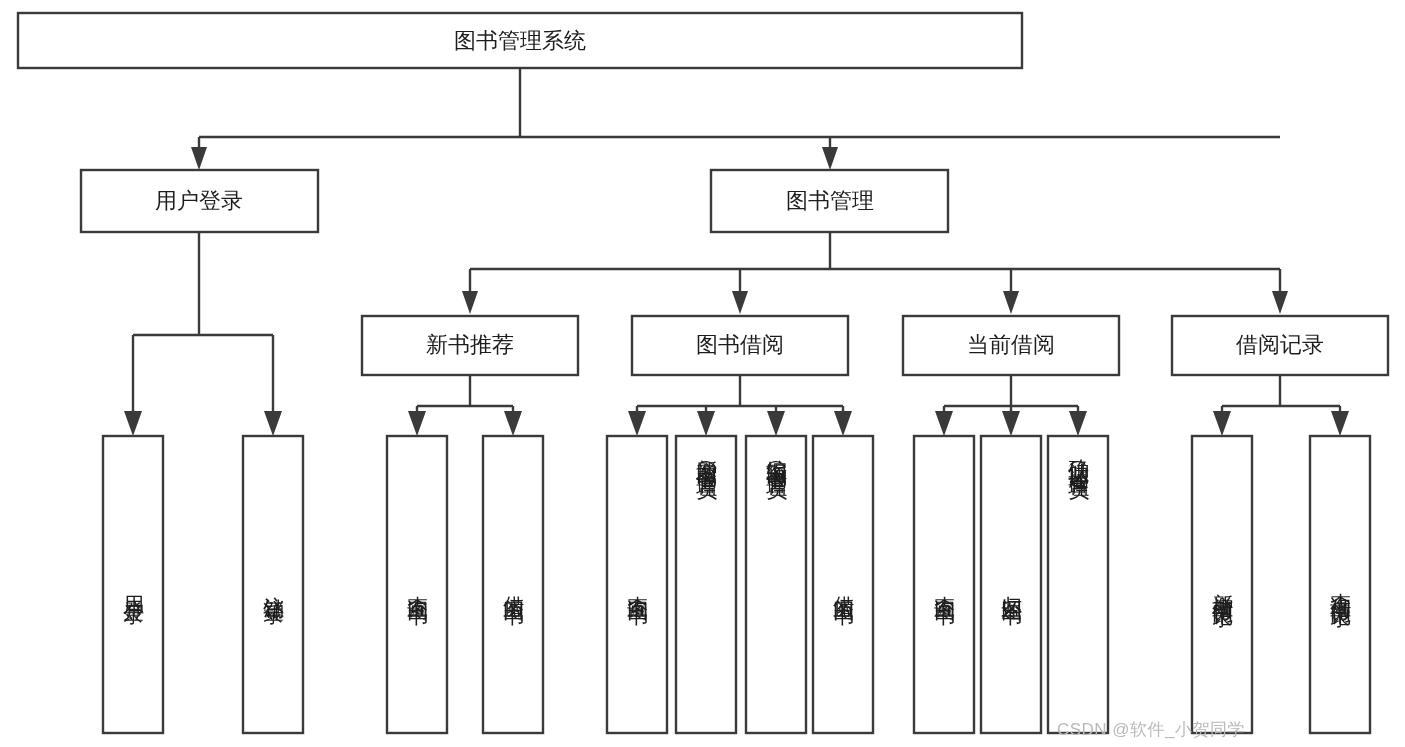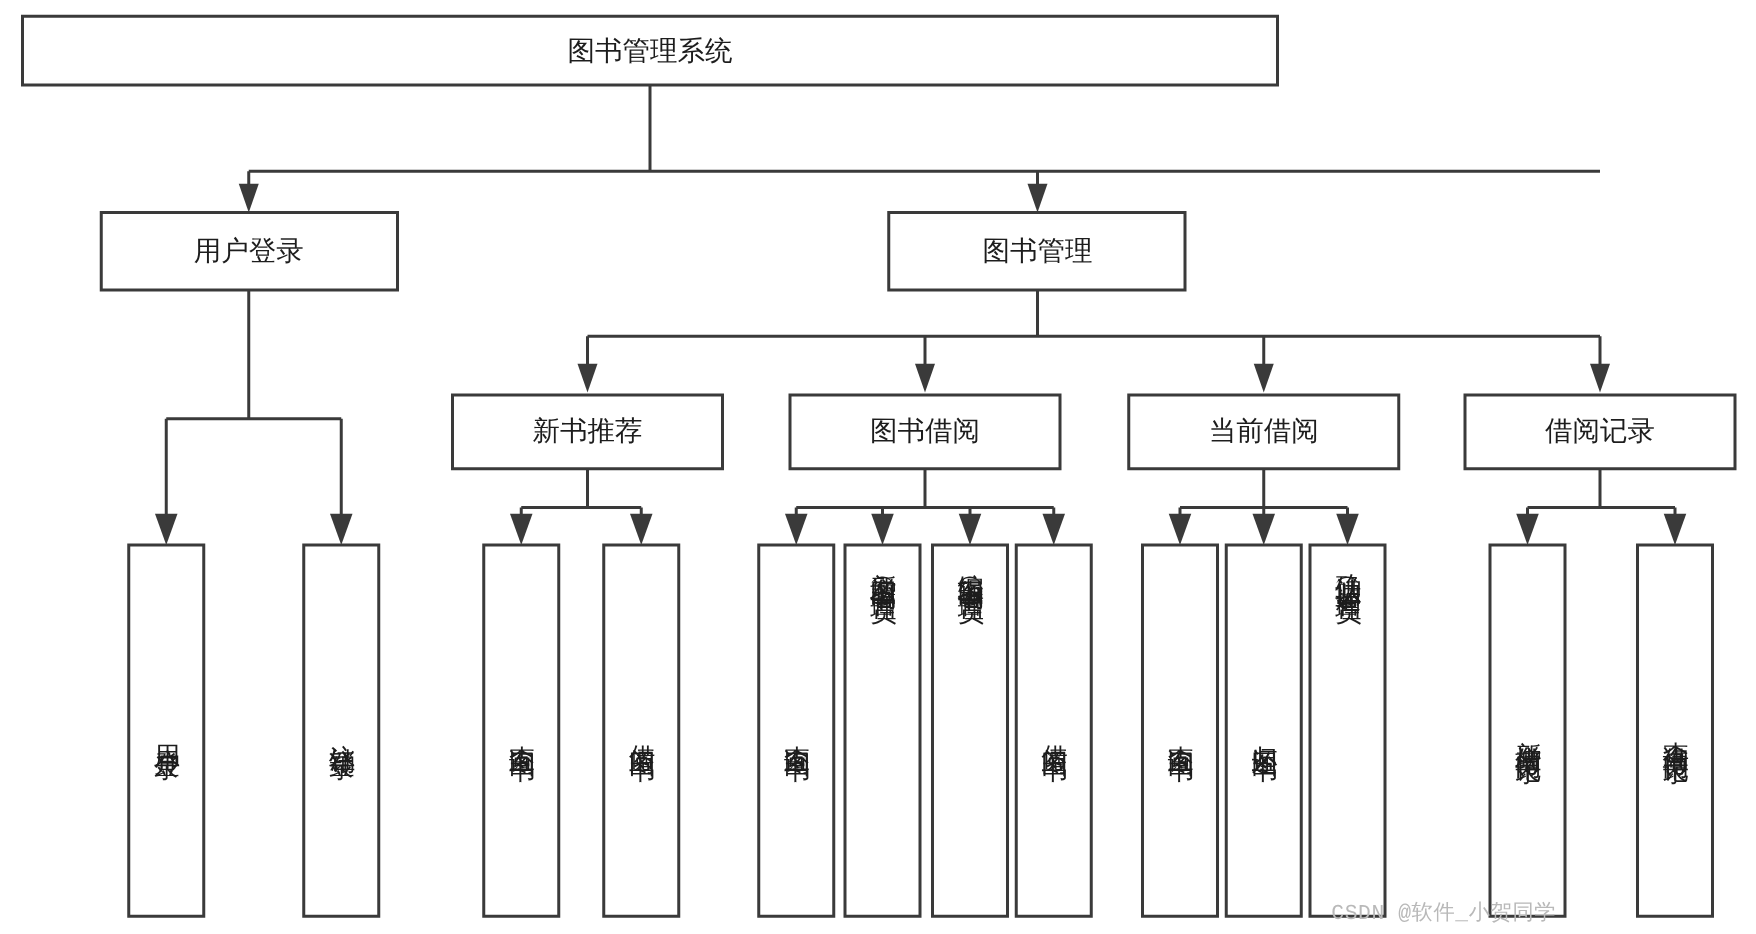--- a/index.html
+++ b/index.html
@@ -45,21 +45,21 @@
     stroke-linecap: butt;
   }
   .arrow-head {
     fill: #3a3a3a;
     stroke: none;
   }
   .watermark {
     position: absolute;
     right: 8px;
     bottom: 6px;
-    font-family: Liberation Mono, monospace;
+    font-family: Liberation Sans, sans-serif;
     font-size: 17px;
     color: #b9b9b9;
     letter-spacing: 0.5px;
     white-space: nowrap;
     pointer-events: none;
     margin-left: 36px;
   }
 </style>
 </head>
 <body>

